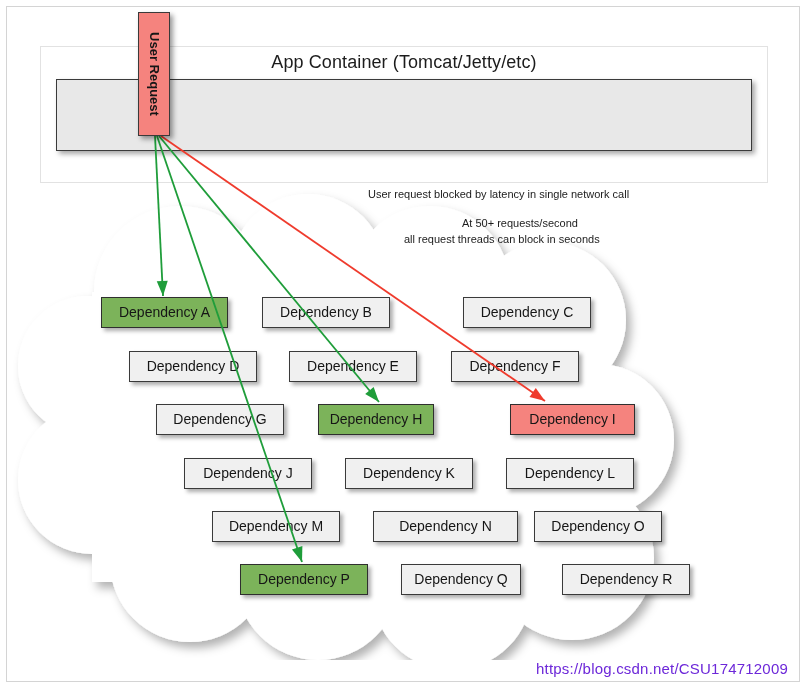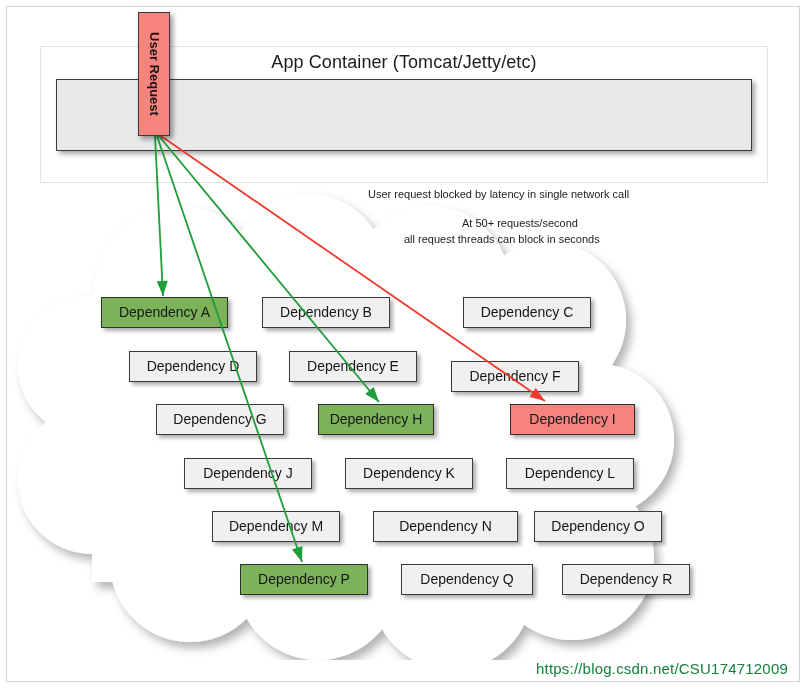--- a/index.html
+++ b/index.html
@@ -145,21 +145,21 @@
     z-index: 30;
     pointer-events: none;
   }
 
   
   .watermark {
     position: absolute;
     left: 536px;
     top: 660px;
     font-size: 15px;
-    color: #15803d;
+    color: #6d28d9;
     letter-spacing: 0.2px;
     z-index: 8;
     white-space: nowrap;
   }
 </style>
 </head>
 <body>
 
 <div id="canvas">
 
@@ -202,32 +202,32 @@
   <div class="annotation ann-1">User request blocked by latency in single network call</div>
   <div class="annotation ann-2">At 50+ requests/second</div>
   <div class="annotation ann-3">all request threads can block in seconds</div>
 
   <div id="dep-layer">
       <div class="dep-box green" style="left: 101px; top: 297px; width: 127px;"><span>Dependency A</span></div>
       <div class="dep-box" style="left: 262px; top: 297px; width: 128px;"><span>Dependency B</span></div>
       <div class="dep-box" style="left: 423px; top: 297px; width: 128px; margin-left: 40px;"><span>Dependency C</span></div>
       <div class="dep-box" style="left: 129px; top: 351px; width: 128px;"><span>Dependency D</span></div>
       <div class="dep-box" style="left: 289px; top: 351px; width: 128px;"><span>Dependency E</span></div>
-      <div class="dep-box" style="left: 451px; top: 351px; width: 128px; margin-top: 10px;"><span>Dependency F</span></div>
+      <div class="dep-box" style="left: 451px; top: 351px; width: 128px;"><span>Dependency F</span></div>
       <div class="dep-box" style="left: 156px; top: 404px; width: 128px;"><span>Dependency G</span></div>
       <div class="dep-box green" style="left: 318px; top: 404px; width: 116px;"><span>Dependency H</span></div>
       <div class="dep-box red" style="left: 482px; top: 404px; width: 125px; margin-left: 28px;"><span>Dependency I</span></div>
       <div class="dep-box" style="left: 184px; top: 458px; width: 128px;"><span>Dependency J</span></div>
       <div class="dep-box" style="left: 345px; top: 458px; width: 128px;"><span>Dependency K</span></div>
       <div class="dep-box" style="left: 506px; top: 458px; width: 128px;"><span>Dependency L</span></div>
       <div class="dep-box" style="left: 212px; top: 511px; width: 128px;"><span>Dependency M</span></div>
       <div class="dep-box" style="left: 373px; top: 511px; width: 145px;"><span>Dependency N</span></div>
       <div class="dep-box" style="left: 534px; top: 511px; width: 128px;"><span>Dependency O</span></div>
       <div class="dep-box green" style="left: 240px; top: 564px; width: 128px;"><span>Dependency P</span></div>
-      <div class="dep-box" style="left: 401px; top: 564px; width: 132px;"><span>Dependency Q</span></div>
+      <div class="dep-box" style="left: 401px; top: 564px; width: 120px;"><span>Dependency Q</span></div>
       <div class="dep-box" style="left: 562px; top: 564px; width: 128px;"><span>Dependency R</span></div>
     </div>
 
   <svg class="arrows" id="arrow-layer" viewBox="0 0 808 693" xmlns="http://www.w3.org/2000/svg">
       <line x1="155" y1="136" x2="163" y2="296" stroke="#1f9d3a" stroke-width="1.8"></line>
       <polygon points="163,296 156.75779788201348,281.29337181002376 167.74407360966975,280.7440580236409" fill="#1f9d3a"></polygon>
       <line x1="157" y1="136" x2="302" y2="562" stroke="#1f9d3a" stroke-width="1.8"></line>
       <polygon points="302,562 291.96002479003164,549.5722529079796 302.373332411526,546.0278172152175" fill="#1f9d3a"></polygon>
       <line x1="159" y1="136" x2="379" y2="402" stroke="#1f9d3a" stroke-width="1.8"></line>
       <polygon points="379,402 365.20179402604697,393.94645966668287 373.67829007471096,386.93582383696076" fill="#1f9d3a"></polygon>

